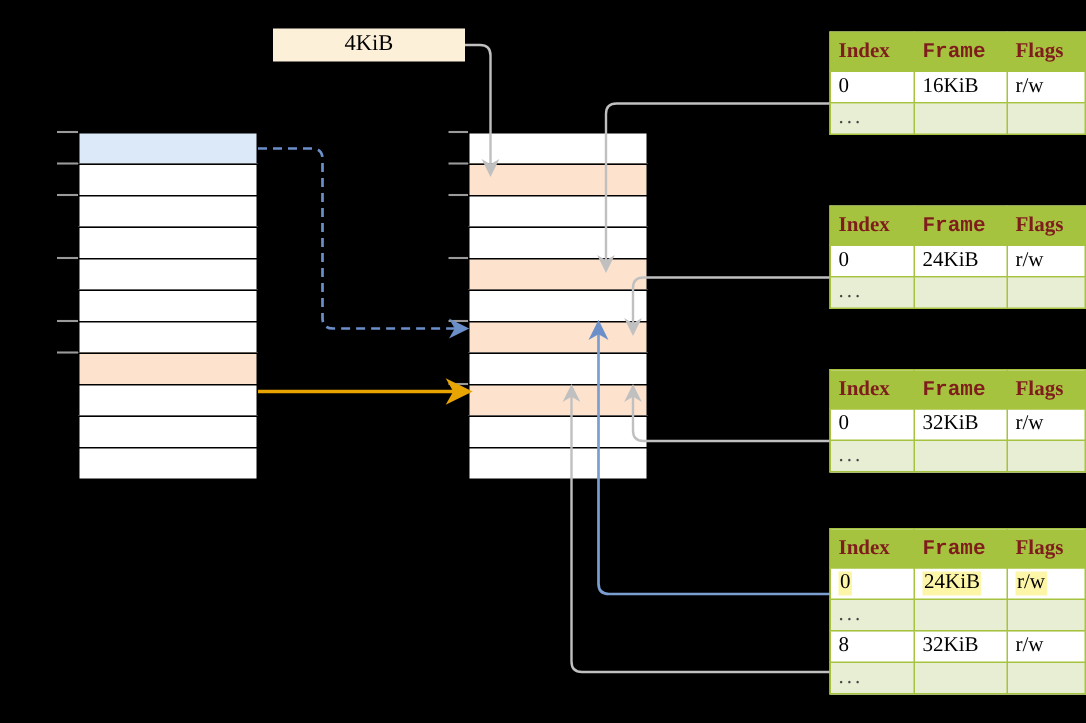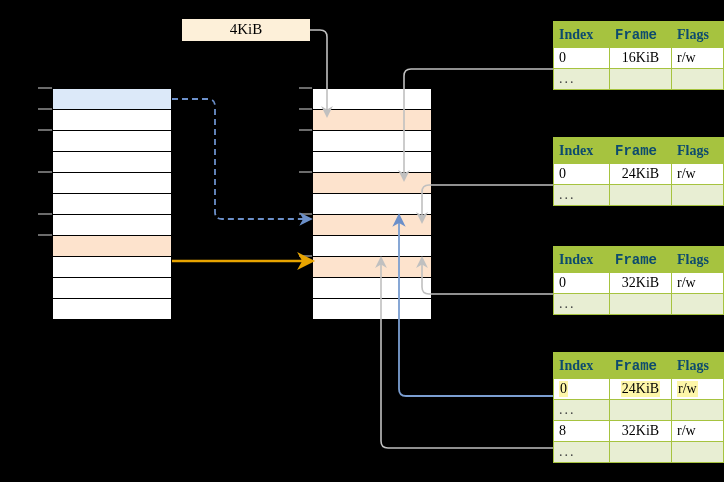--- a/index.html
+++ b/index.html
@@ -15,23 +15,23 @@
   
   .label-box{position:absolute;box-sizing:border-box;background:#fdf0d9;
              color:#000;font-size:15px;text-align:center;line-height:21px;}
 
   
   .ptable{position:absolute;border-collapse:collapse;background:#fff;
           border:1px solid #a6c33f;}
   .ptable td,.ptable th{border:1px solid #a6c33f;padding:1px 5px;
           font-size:14px;color:#000;text-align:left;height:21px;
           box-sizing:border-box;white-space:nowrap;font-weight:normal;}
-  .ptable th{background:#a6c33f;color:#0c4a6e;font-weight:bold;font-size:14px;height:26px;}
+  .ptable th{background:#a6c33f;color:#7f1d1d;font-weight:bold;font-size:14px;height:26px;}
   .ptable td.w-idx{width:56px;}
-  .ptable td.w-frm{width:62px;text-align:center;}
+  .ptable td.w-frm{width:62px;}
   .ptable td.w-flg{width:52px;}
   .ptable th.w-idx{width:56px;}
   .ptable th.w-frm{width:62px;font-family:Liberation Mono, monospace;}
   .ptable th.w-flg{width:52px;}
   .ptable tr.dots td{background:#e8eed3;color:#444;letter-spacing:2px;}
   .hl{background:#fdf6a8 !important;display:inline-block;padding:0 1px;}
 
   
   svg.links{position:absolute;left:0;top:0;width:724px;height:482px;
             pointer-events:none;}

